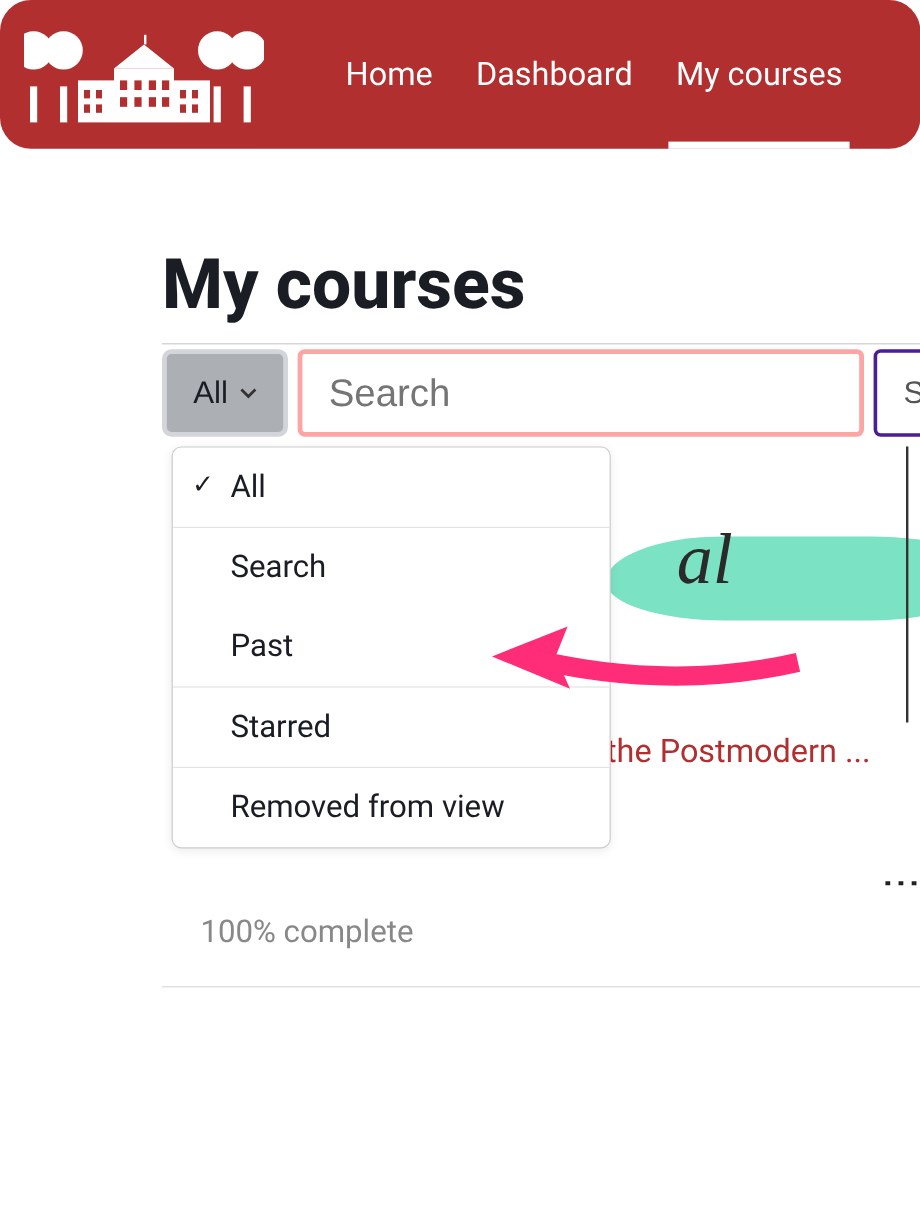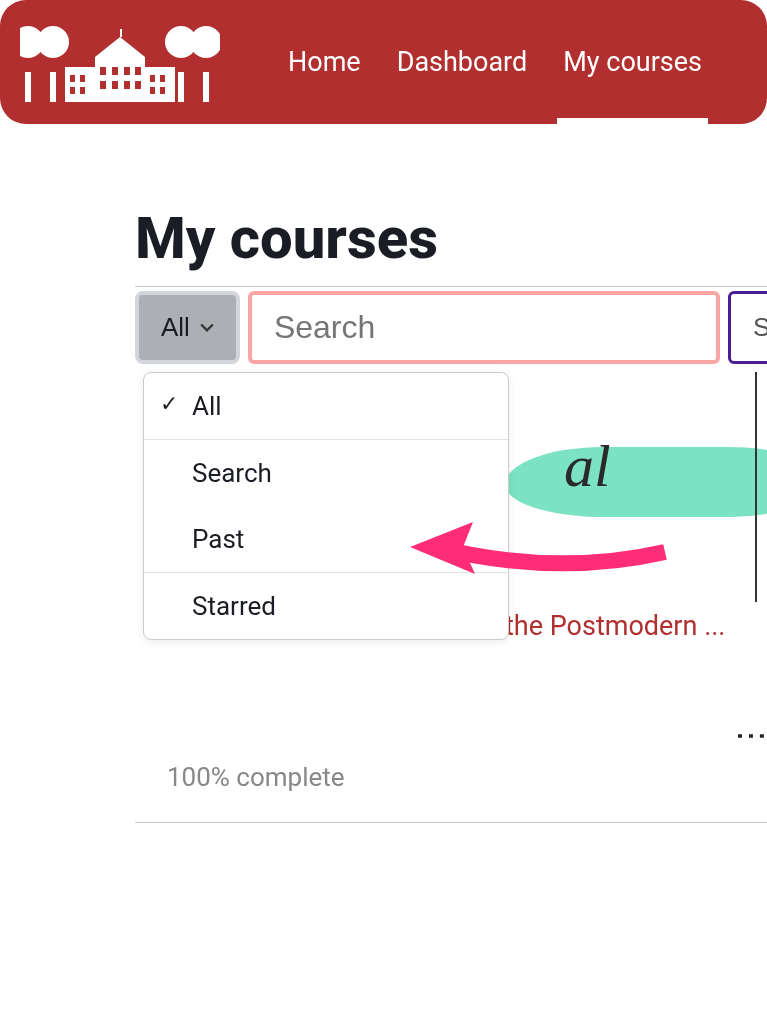--- a/index.html
+++ b/index.html
@@ -307,20 +307,23 @@
       <div class="dropdown-section">
         <div class="dropdown-item selected">All</div>
       </div>
       <div class="dropdown-section">
         <div class="dropdown-item">Search</div>
         <div class="dropdown-item">Past</div>
       </div>
       <div class="dropdown-section">
         <div class="dropdown-item">Starred</div>
       </div>
+      <div class="dropdown-section">
+        <div class="dropdown-item">Removed from view</div>
+      </div>
     </div>
 
     <svg class="arrow" width="280" height="90">
       <defs>
         <marker id="ah" markerWidth="14" markerHeight="14" refX="3" refY="5" orient="auto">
           <polygon points="0,0 10,5 0,10" fill="#FF2D78"></polygon>
         </marker>
       </defs>
       <path d="M 260 40 Q 150 65 30 35" stroke="#FF2D78" stroke-width="16" fill="none"></path>
       <polygon points="5,35 68,10 58,35 70,62" fill="#FF2D78"></polygon>

